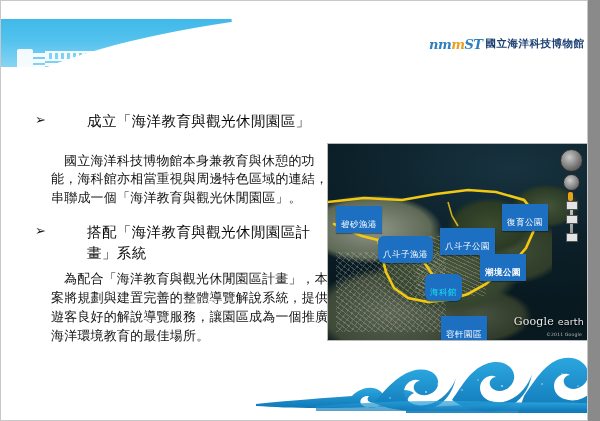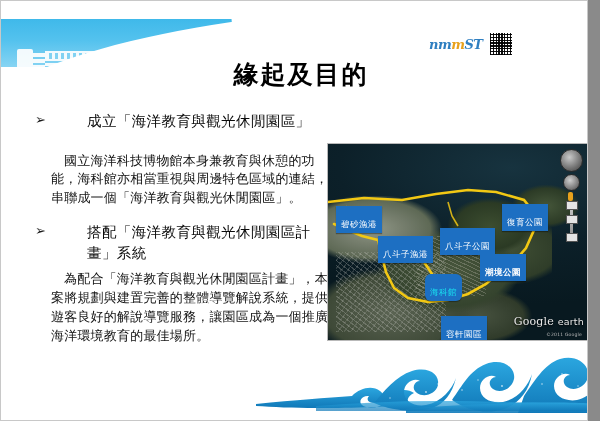--- a/index.html
+++ b/index.html
@@ -354,24 +354,24 @@
         </g>
       </svg>
     </div>
 
     <div class="sweep"></div>
     <div class="sweep2"></div>
   </div>
 
   <div class="logo-wrap">
     <div class="logo-mark"><span class="c1">nm</span><span class="c2">m</span><span class="c3">ST</span></div>
+    <div class="logo-cn">國立海洋科技博物館</div>
     <div class="qr"></div>
   </div>
 
-  <div class="slide-title">緣起及目的</div>
 
   <div class="body-col">
 
     <div class="bullet-block">
       <div class="bullet-head">
         <span class="bullet-arrow">➢</span>
         <span class="bullet-head-text">成立「海洋教育與觀光休閒園區」</span>
       </div>
       <div class="para">國立海洋科技博物館本身兼教育與休憩的功能，海科館亦相當重視與周邊特色區域的連結，串聯成一個「海洋教育與觀光休閒園區」。</div>
     </div>
@@ -404,21 +404,21 @@
         </g>
         <g fill="none" stroke="#f2c814" stroke-width="1.6" opacity=".85">
           <path d="M18 62 L22 78 L28 88"></path>
           <path d="M120 58 L124 72 L130 82"></path>
         </g>
       </svg>
     </div>
 
     <div>
       <div class="map-label" style="left:8px; top:62px;">碧砂漁港</div>
-      <div class="map-label" style="left:50px; top:92px;">八斗子漁港</div>
+      <div class="map-label" style="left:50px; top:92px;border-radius:6px;">八斗子漁港</div>
       <div class="map-label" style="left:112px; top:84px;text-align:right;">八斗子公園</div>
       <div class="map-label" style="left:174px; top:60px;">復育公園</div>
       <div class="map-label" style="left:152px; top:110px;font-weight:bold;">潮境公園</div>
       <div class="map-label cyan" style="left:97px; top:130px;border-radius:6px;">海科館</div>
       <div class="map-label" style="left:113px; top:160px;margin-top:12px;">容軒園區</div>
     </div>
 
     <div class="nav-controls">
       <div class="nav-compass"></div>
       <div class="nav-hand"></div>

